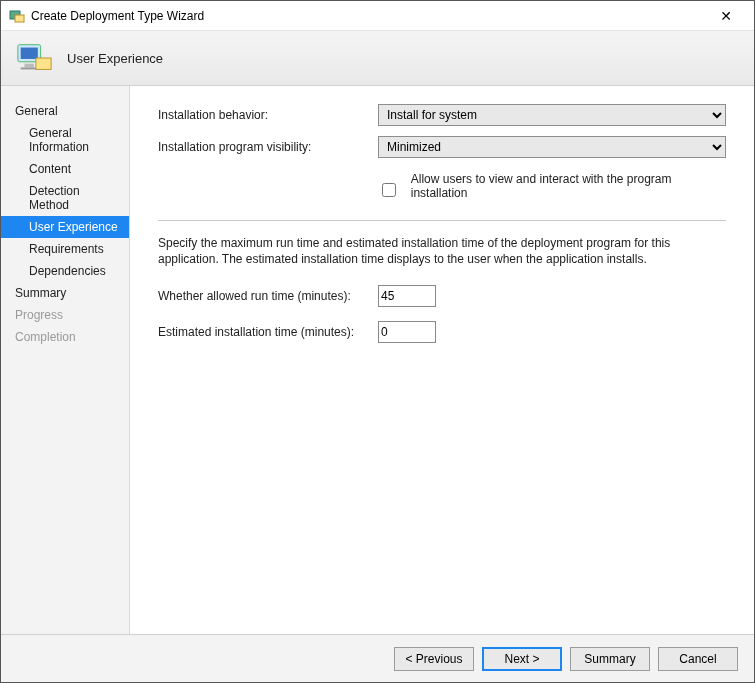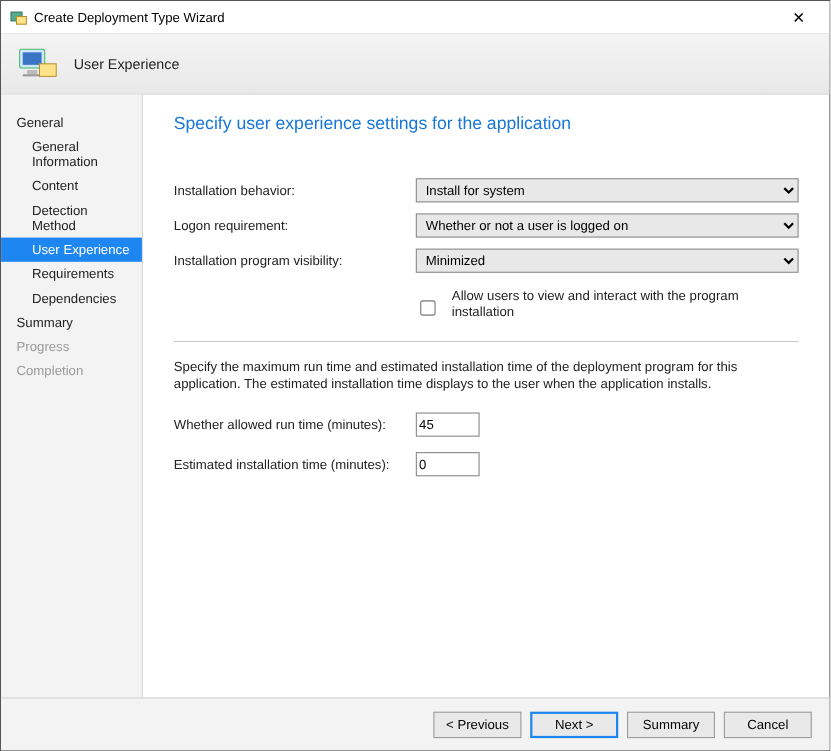--- a/index.html
+++ b/index.html
@@ -99,32 +99,25 @@
       <div class="side-item">Detection Method</div>
       <div class="side-item selected" style="padding-left:28px;">User Experience</div>
       <div class="side-item">Requirements</div>
       <div class="side-item">Dependencies</div>
       <div class="side-group">Summary</div>
       <div class="side-group side-disabled">Progress</div>
       <div class="side-group side-disabled">Completion</div>
     </div>
 
     <div class="content">
-      <div class="heading">Specify user experience settings for the application</div>
 
       <div class="form-row">
         <span class="lbl">Installation behavior:</span>
         <select>
           <option>Install for system</option>
-        </select>
-      </div>
-      <div class="form-row">
-        <span class="lbl">Logon requirement:</span>
-        <select>
-          <option>Whether or not a user is logged on</option>
         </select>
       </div>
       <div class="form-row">
         <span class="lbl">Installation program visibility:</span>
         <select>
           <option>Minimized</option>
         </select>
       </div>
       <div class="check-row">
         <input type="checkbox" style="">

